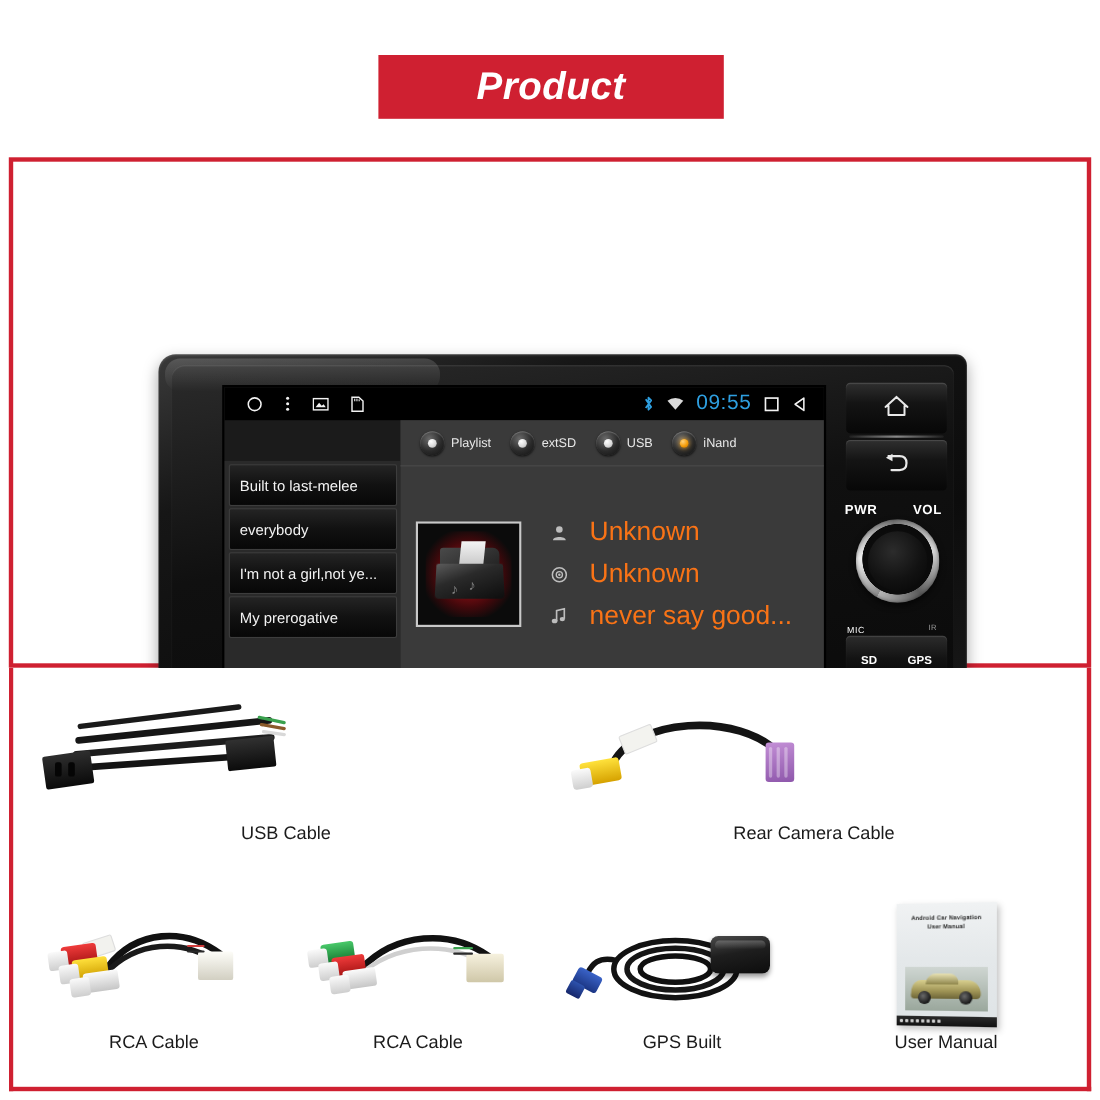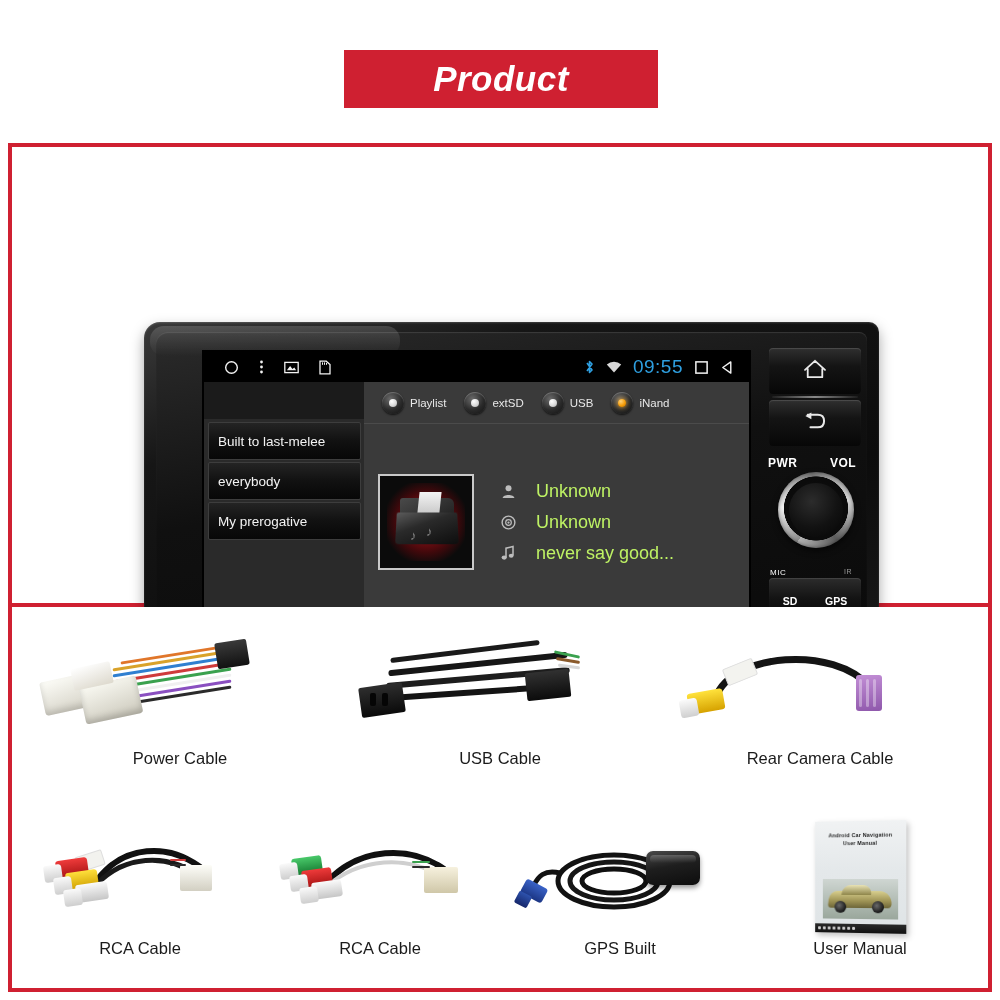--- a/index.html
+++ b/index.html
@@ -243,22 +243,22 @@
 
   #np-meta {
     margin-left: 24px;
     display: flex;
     flex-direction: column;
     gap: 10px;
   }
   .np-line { display: flex; align-items: center; gap: 18px; }
   .np-ico { width: 20px; color: #bdbdbd; display:flex; justify-content:center; }
   .np-text {
-    color: #bef264;
-    font-size: 18px;
+    color: #f97316;
+    font-size: 24px;
     white-space: nowrap;
   }
 
   #progress-row {
     height: 28px;
     display: flex;
     align-items: center;
     gap: 7px;
     padding: 0 16px 4px 20px;
     box-sizing: border-box;
@@ -560,20 +560,21 @@
               </svg>
           </span>
         </div>
       </div>
 
       <div id="screen-main">
 
         <div id="playlist">
           <div class="pl-item">Built to last-melee</div>
           <div class="pl-item">everybody</div>
+          <div class="pl-item">I'm not a girl,not ye...</div>
           <div class="pl-item">My prerogative</div>
         </div>
 
         <div id="player">
 
           <div id="source-row">
             <div class="source-btn">
               <span class="src-led"></span>
               <span class="src-label">Playlist</span>
             </div>
@@ -736,40 +737,20 @@
         <span>RST</span>
       </div>
     </div>
   </div>
 </div>
 
 <div id="frame-bottom"></div>
 
 <div class="acc-grid-row" id="acc-row-1">
 
-  <div class="acc-cell">
-    <div class="acc-img">
-
-      <div class="wire" style="left:92px; top:34px; width:120px; height:3px; background:#d9a22a; transform:rotate(-9deg);"></div>
-      <div class="wire" style="left:92px; top:40px; width:120px; height:3px; background:#2f7fd0; transform:rotate(-9deg);"></div>
-      <div class="wire" style="left:92px; top:46px; width:120px; height:3px; background:#cf3b3b; transform:rotate(-9deg);"></div>
-      <div class="wire" style="left:92px; top:52px; width:120px; height:3px; background:#3aa14e; transform:rotate(-9deg);"></div>
-      <div class="wire" style="left:92px; top:58px; width:120px; height:3px; background:#f0f0f0; transform:rotate(-9deg);"></div>
-      <div class="wire" style="left:92px; top:64px; width:120px; height:3px; background:#8a4fc0; transform:rotate(-9deg);"></div>
-      <div class="wire" style="left:92px; top:70px; width:120px; height:3px; background:#2b2b2b; transform:rotate(-9deg);"></div>
-      <div class="wire" style="left:100px; top:28px; width:110px; height:3px; background:#e0762a; transform:rotate(-9deg);"></div>
-
-      <div class="conn" style="left:196px; top:16px; width:32px; height:26px; background:linear-gradient(180deg,#3a3a3a,#111); border-radius:2px; transform:rotate(-9deg);"></div>
-
-      <div class="conn" style="left:22px; top:52px; width:52px; height:34px; background:linear-gradient(170deg,#fdfdf8,#d3d0c4); border-radius:3px; transform:rotate(-12deg); box-shadow:inset 0 -4px 6px rgba(0,0,0,0.15);"></div>
-      <div class="conn" style="left:62px; top:56px; width:58px; height:38px; background:linear-gradient(170deg,#fbfbf4,#cbc8bb); border-radius:3px; transform:rotate(-12deg); box-shadow:inset 0 -4px 6px rgba(0,0,0,0.18);"></div>
-      <div class="conn" style="left:52px; top:40px; width:40px; height:22px; background:linear-gradient(170deg,#ffffff,#ddd9cd); border-radius:2px; transform:rotate(-12deg);"></div>
-    </div>
-    <span class="acc-label">Power Cable</span>
-  </div>
 
   <div class="acc-cell">
     <div class="acc-img">
       <div class="wire" style="left:48px; top:36px; width:180px; height:6px; background:#161616; transform:rotate(-6deg);"></div>
       <div class="wire" style="left:46px; top:50px; width:184px; height:6px; background:#1d1d1d; transform:rotate(-5deg);"></div>
       <div class="wire" style="left:44px; top:64px; width:186px; height:6px; background:#141414; transform:rotate(-4deg);"></div>
       <div class="wire" style="left:50px; top:24px; width:150px; height:5px; background:#1a1a1a; transform:rotate(-7deg);"></div>
 
       <div class="conn" style="left:20px; top:60px; width:44px; height:30px; background:linear-gradient(180deg,#2e2e2e,#0a0a0a); border-radius:2px; transform:rotate(-8deg);"></div>
       <div class="conn" style="left:30px; top:68px; width:6px; height:13px; background:#050505;"></div>

